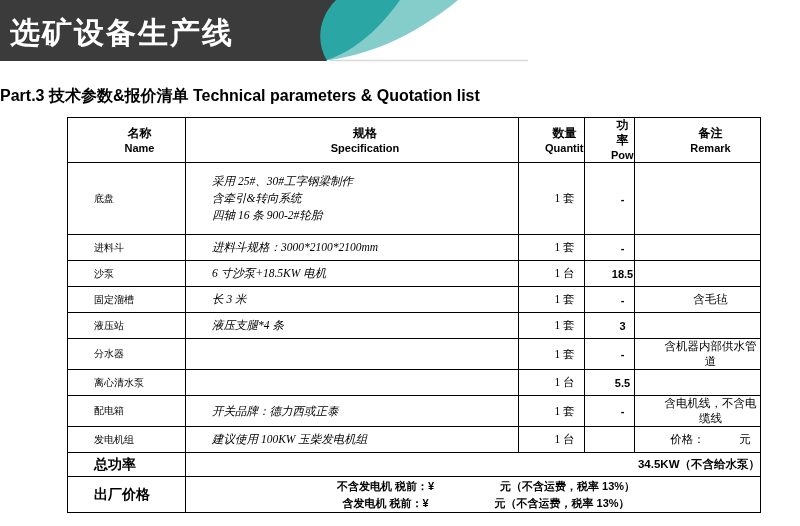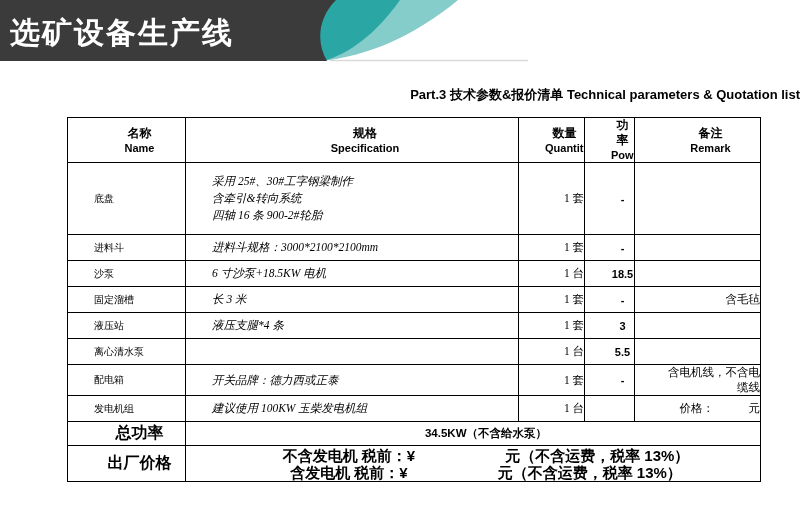--- a/index.html
+++ b/index.html
@@ -15,21 +15,21 @@
   .topbar svg{position:absolute;top:0;left:0;display:block;}
   .banner-title{
     position:absolute;top:13px;left:10px;margin:0;
     font-size:30px;font-weight:bold;color:#ffffff;letter-spacing:2px;
     font-family:"Liberation Sans",sans-serif;white-space:nowrap;
   }
 
   
   .section-title{
     position:absolute;top:86px;left:0;width:800px;margin:0;
-    text-align:right;font-size:13px;font-weight:bold;color:#000;
+    text-align:left;font-size:16px;font-weight:bold;color:#000;
     font-family:"Liberation Sans",sans-serif;
   }
 
   
   table.quote{
     position:absolute;top:117px;left:67px;width:693px;
     border-collapse:collapse;table-layout:fixed;
     font-family:"Liberation Serif",serif;font-size:11.5px;
   }
   table.quote,
@@ -44,27 +44,27 @@
   tr.rh-tall{height:72px;}
   tr.rh-total{height:24px;}
   tr.rh-price{height:36px;}
 
   .th-zh{font-size:12px;font-weight:bold;line-height:15px;font-family:"Liberation Sans",sans-serif;}
   .th-en{font-size:11px;font-weight:bold;line-height:14px;font-family:"Liberation Sans",sans-serif;}
   thead th{text-align:center;}
 
   td.c-name{padding-left:6px;text-align:left;font-size:10px;}
   td.c-spec{padding-left:8px;text-align:left;white-space:pre-line;line-height:17px;font-style:italic;}
-  td.c-qty{text-align:right;}
+  td.c-qty{text-align:center;}
   td.c-pow{text-align:center;font-family:"Liberation Sans",sans-serif;font-weight:bold;font-size:11px;}
-  td.c-rem{padding-left:6px;text-align:right;}
+  td.c-rem{padding-left:6px;text-align:center;}
 
-  td.c-label{padding-left:6px;text-align:center;font-weight:bold;font-size:16px;}
-  td.c-total{text-align:center;font-family:"Liberation Sans",sans-serif;font-weight:bold;font-size:11.5px;}
-  td.c-price{text-align:center;font-family:"Liberation Sans",sans-serif;font-weight:bold;font-size:15px;}
+  td.c-label{padding-left:6px;text-align:left;font-weight:bold;font-size:14px;}
+  td.c-total{text-align:right;font-family:"Liberation Sans",sans-serif;font-weight:bold;font-size:11.5px;}
+  td.c-price{text-align:center;font-family:"Liberation Sans",sans-serif;font-weight:bold;font-size:11px;}
   td.c-price div{line-height:17px;}
 </style>
 </head>
 <body>
 
 <div class="page">
 
   <div class="topbar">
     <svg width="800" height="62" viewBox="0 0 800 62">
       <line x1="330" y1="60.5" x2="528" y2="60.5" stroke-width="1.5" stroke="#d9d9d9"></line>
@@ -141,20 +141,27 @@
         <td class="c-rem">含毛毡</td>
       </tr>
       <tr class="rh">
         <td class="c-name">液压站</td>
         <td class="c-spec">液压支腿*4 条</td>
         <td class="c-qty">1 套</td>
         <td class="c-pow">3</td>
         <td class="c-rem"></td>
       </tr>
       <tr class="rh">
+        <td class="c-name">分水器</td>
+        <td class="c-spec"></td>
+        <td class="c-qty">1 套</td>
+        <td class="c-pow">-</td>
+        <td class="c-rem">含机器内部供水管道</td>
+      </tr>
+      <tr class="rh">
         <td class="c-name">离心清水泵</td>
         <td class="c-spec"></td>
         <td class="c-qty">1 台</td>
         <td class="c-pow">5.5</td>
         <td class="c-rem"></td>
       </tr>
       <tr class="rh">
         <td class="c-name">配电箱</td>
         <td class="c-spec">开关品牌：德力西或正泰</td>
         <td class="c-qty">1 套</td>

